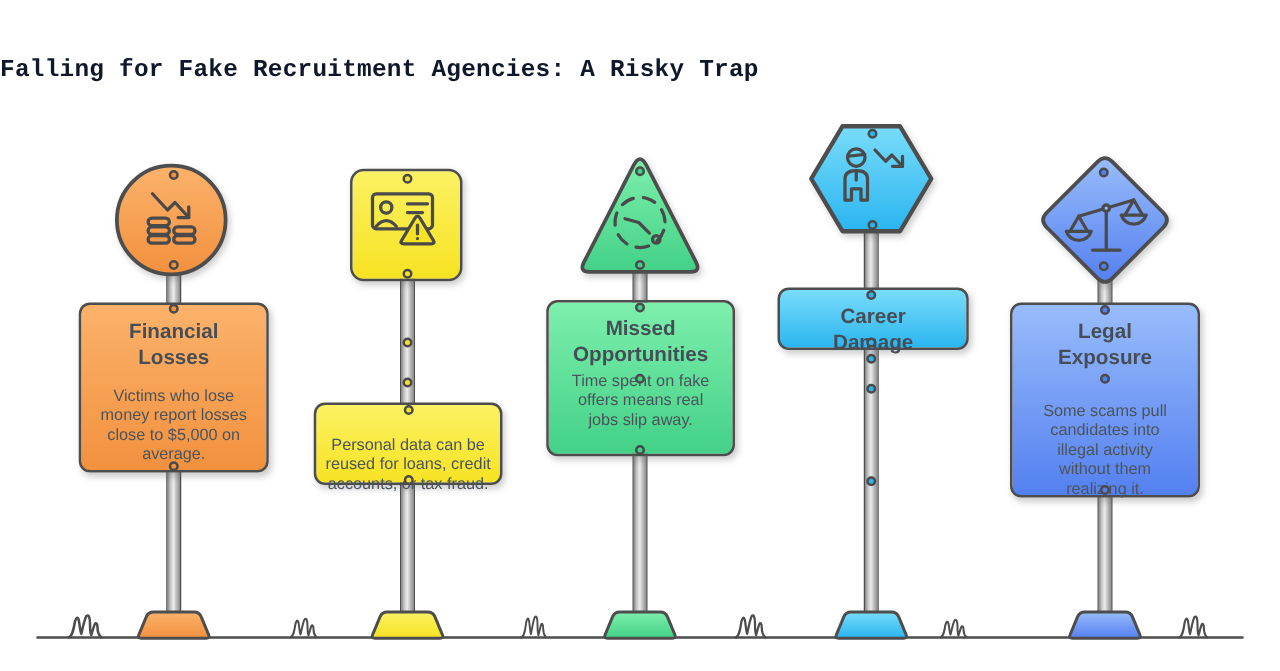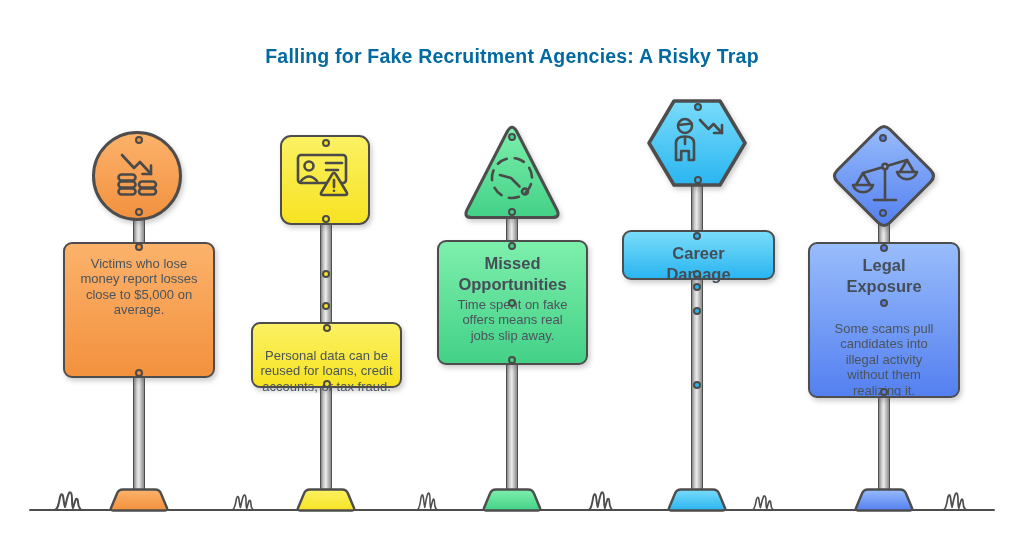--- a/index.html
+++ b/index.html
@@ -1,22 +1,22 @@
 <!DOCTYPE html>
 <html><head>
 <meta charset="utf-8">
 <style>
   html,body{margin:0;padding:0;background:#fff;}
   #stage{
     position:relative;width:1024px;height:537px;background:#ffffff;
     font-family:"Liberation Sans", sans-serif;overflow:hidden;
   }
   .main-title{
-    position:absolute;left:0;right:0;top:45px;text-align:center;
-    font-size:19.5px;font-weight:700;color:#0369a1;letter-spacing:.2px;
+    position:absolute;left:0;right:0;top:45px;
+    font-size:19.5px;font-weight:700;color:#0f172a;letter-spacing:.2px;font-family:Liberation Mono, monospace;
   }
   .sign{position:absolute;inset:0;}
   .pole{
     position:absolute;width:12px;box-sizing:border-box;z-index:2;
     background:linear-gradient(90deg,#858585 0%,#c9c9c9 25%,#ececec 48%,#d0d0d0 62%,#8a8a8a 100%);
     border-left:1.5px solid #4f4f4f;border-right:1.5px solid #4f4f4f;
   }
   .ground-svg{position:absolute;left:0;top:486px;z-index:1;}
   .base-svg{position:absolute;top:487px;z-index:3;}
   .shape-svg{position:absolute;z-index:4;filter:drop-shadow(2px 3px 2.5px rgba(90,90,90,.30));}
@@ -99,20 +99,22 @@
         <path d="M32,26 L44,39 L50,33 L61,45"></path>
         <path d="M61,36.5 L61,45 L52.5,45"></path>
         <rect x="28.5" y="45.5" width="17" height="6" rx="3"></rect>
         <rect x="28.5" y="52.5" width="17" height="6" rx="3"></rect>
         <rect x="28.5" y="59.5" width="17" height="6" rx="3"></rect>
         <rect x="49" y="52.5" width="17" height="6" rx="3"></rect>
         <rect x="49" y="59.5" width="17" height="6" rx="3"></rect>
       </g>
     </svg>
     <div class="plate" style="left:63px;top:242px;width:152px;height:136px">
+      <div class="plate-title">Financial
+Losses</div>
       <div class="plate-body" style="margin-top:12px">Victims who lose
 money report losses
 close to $5,000 on
 average.</div>
     </div>
     <div class="dot" style="left:135px;top:136px"></div>
     <div class="dot" style="left:135px;top:208px"></div>
     <div class="dot" style="left:135px;top:243px"></div>
     <div class="dot" style="left:135px;top:369px"></div>
   </div>

